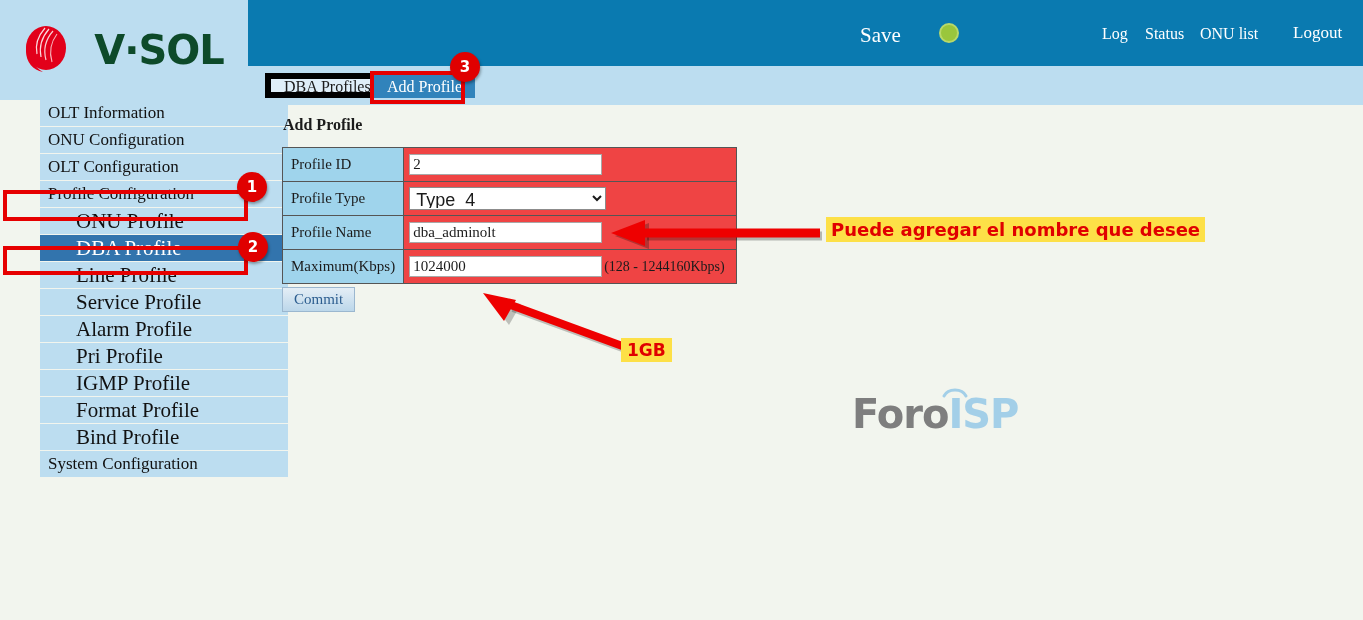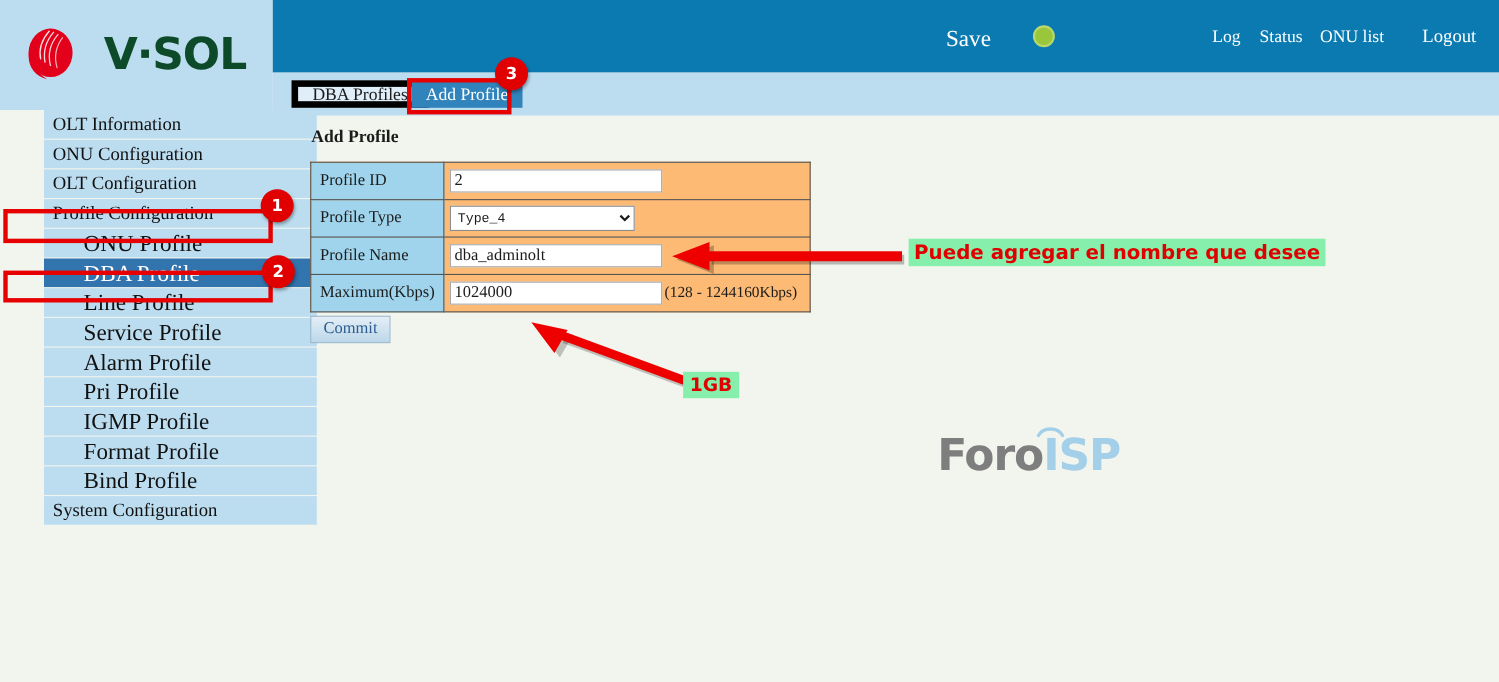--- a/index.html
+++ b/index.html
@@ -104,21 +104,21 @@
 
   
   .content { position: absolute; left: 248px; top: 105px; width: 1115px; height: 515px; }
   .page-title {
     position: absolute; left: 35px; top: 11px;
     font-size: 16px; font-weight: bold; color: #1b1b1b;
   }
   table.form {
     position: absolute; left: 34px; top: 42px;
     border-collapse: collapse;
-    background: #fdba74;
+    background: #ef4444;
   }
   table.form td {
     border: 1px solid #555555;
     font-size: 15px;
     color: #1b1b1b;
     height: 34px;
   }
   td.lbl {
     background: #9fd4ec;
     padding: 0 8px;
@@ -133,23 +133,23 @@
   .txt {
     width: 193px; height: 21px;
     font-family: "Liberation Serif", serif;
     font-size: 15px;
     padding: 1px 3px;
     border: 1px solid #a8a8a8;
     background: #ffffff;
     color: #1b1b1b;
   }
   .sel {
-    width: 168px; height: 23px;
-    font-family: Liberation Mono, monospace;
-    font-size: 12px;
+    width: 197px; height: 23px;
+    font-family: Liberation Sans, sans-serif;
+    font-size: 18px;
     padding: 1px 2px;
     border: 1px solid #8c8c8c;
     background: #ffffff;
     color: #1b1b1b;
   }
   .hint { font-size: 14px; color: #1b1b1b; margin-left: 2px; }
   .commit {
     position: absolute; left: 34px; top: 182px;
     font-family: "Liberation Serif", serif;
     font-size: 15px;
@@ -184,21 +184,21 @@
     width: 30px; height: 30px; border-radius: 50%;
     background: #e00000;
     color: #ffffff;
     font-family: "DejaVu Sans", sans-serif;
     font-size: 15px; font-weight: bold;
     display: flex; align-items: center; justify-content: center;
     box-shadow: 1px 2px 3px rgba(0,0,0,0.35);
   }
   .note {
     position: absolute;
-    background: #86efac;
+    background: #fde047;
     color: #e00000;
     font-family: "DejaVu Sans", sans-serif;
     font-weight: bold;
     white-space: nowrap;
   }
   .note-name { left: 826px; top: 217px; font-size: 18px; padding: 2px 5px; }
   .note-1gb  { left: 621px; top: 338px; font-size: 17px; padding: 2px 6px; }
   svg.arrow { position: absolute; pointer-events: none; }
 </style>
 </head>

